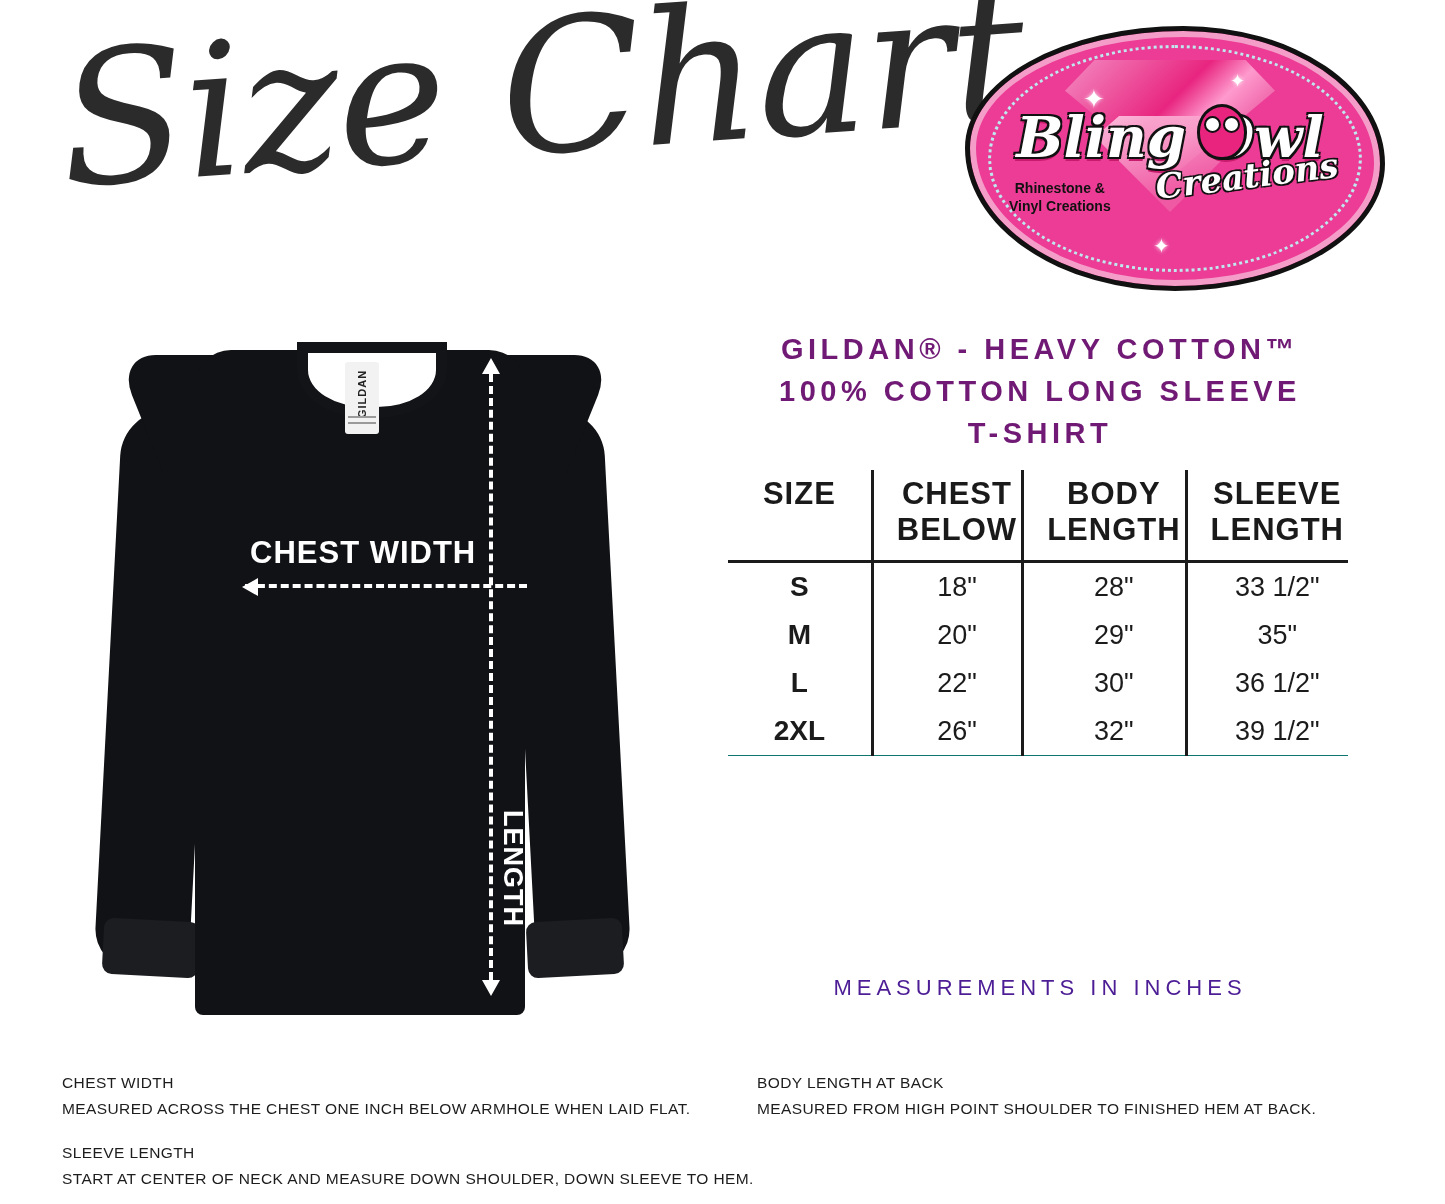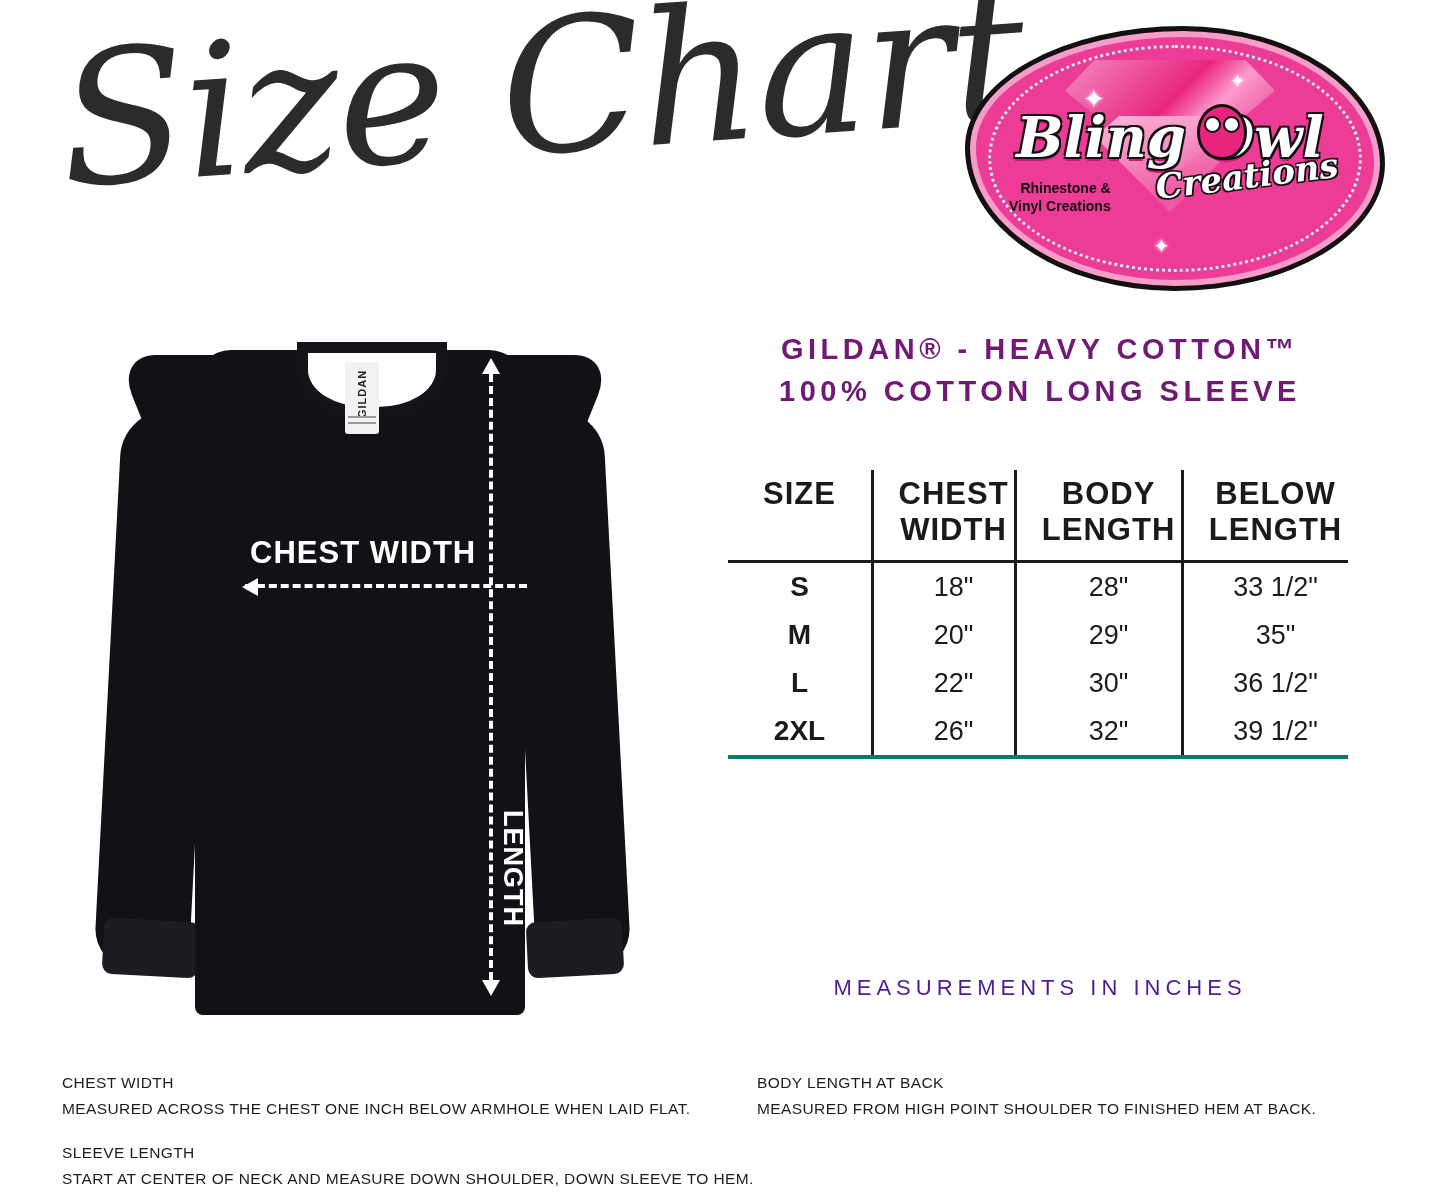--- a/index.html
+++ b/index.html
@@ -100,21 +100,21 @@
   }
   .logo-sub {
     position: absolute;
     left: 44px;
     top: 172px;
     font-family: "Liberation Sans", sans-serif;
     font-weight: bold;
     font-size: 14px;
     color: #111;
     line-height: 1.25;
-    text-align: right;
+    text-align: center;
   }
   .logo-creations {
     position: absolute;
     right: 36px;
     top: 148px;
     font-family: "DejaVu Serif", serif;
     font-style: italic;
     font-weight: bold;
     font-size: 34px;
     color: #fff;
@@ -341,21 +341,21 @@
   table.size-table td.size-cell {
     font-weight: bold;
     font-size: 28px;
   }
   table.size-table th + th,
   table.size-table td + td {
     border-left: 3px solid #1b1b1b;
     padding-left: 23px;
   }
   table.size-table tbody tr:last-child td {
-    border-bottom: 4px solid #0f766e;
+    border-bottom: 1px solid #0f766e;
   }
 
   .measurements-note {
     position: absolute;
     left: 690px;
     top: 975px;
     width: 700px;
     text-align: center;
     font-size: 22px;
     letter-spacing: 5px;
@@ -416,38 +416,39 @@
 
   <div class="h-arrow"></div>
   <div class="v-arrow"></div>
   <div class="chest-label">CHEST WIDTH</div>
   <div class="length-label">LENGTH</div>
 </div>
 
 <div class="product-head">
   <div>GILDAN® - HEAVY COTTON™</div>
   <div>100% COTTON LONG SLEEVE</div>
+  <div>T-SHIRT</div>
 </div>
 
 <table class="size-table">
   <thead>
     <tr>
       <th class="col-size">
         <span>SIZE</span>
       </th>
       <th>
         <span>CHEST</span>
-        <span>WIDTH</span>
+        <span>BELOW</span>
       </th>
       <th>
         <span>BODY</span>
         <span>LENGTH</span>
       </th>
       <th>
-        <span>BELOW</span>
+        <span>SLEEVE</span>
         <span>LENGTH</span>
       </th>
     </tr>
   </thead>
   <tbody>
     <tr>
       <td class="size-cell">S</td>
       <td>18"</td>
       <td>28"</td>
       <td>33 1/2"</td>

